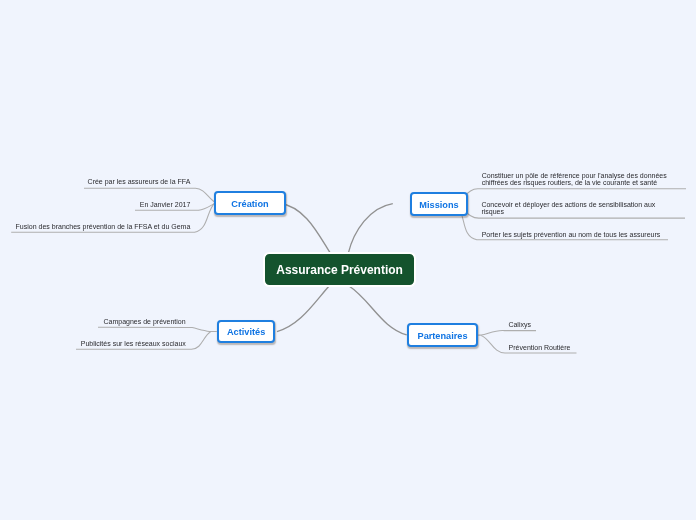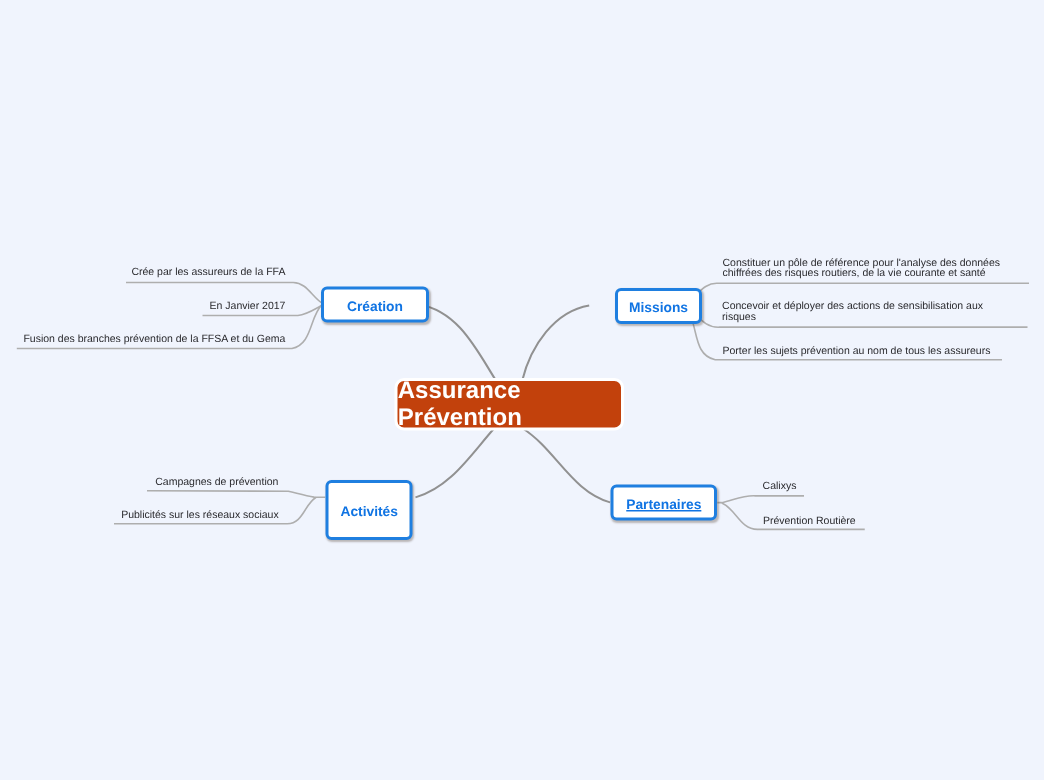--- a/index.html
+++ b/index.html
@@ -1,22 +1,22 @@
 <!DOCTYPE html>
 <html><head>
 <meta charset="utf-8">
 <style>
   html,body{margin:0;padding:0;}
   body{width:696px;height:520px;background:#f0f4fd;overflow:hidden;
        font-family:"Liberation Sans",sans-serif;-webkit-font-smoothing:antialiased;}
   #stage{position:relative;width:696px;height:520px;}
   svg.links{position:absolute;left:0;top:0;width:696px;height:520px;}
   .node{position:absolute;box-sizing:border-box;}
-  .root{background:#c2410c;border:2.4px solid #fff;border-radius:6.4px;color:#fff;font-weight:bold;
-        font-size:16px;display:flex;align-items:center;justify-content:center;}
+  .root{background:#14532d;border:2.4px solid #fff;border-radius:6.4px;color:#fff;font-weight:bold;
+        font-size:12px;display:flex;align-items:center;justify-content:center;}
   .topic{background:#fff;border:2.2px solid #1f7fe0;border-radius:4px;color:#1074e3;
          font-weight:bold;font-size:9.2px;display:flex;align-items:center;justify-content:center;padding-top:1.6px;
          box-shadow:0.8px 1.2px 1.3px rgba(70,52,36,.32);}
   .leaf{position:absolute;font-size:7px;color:#2a2a2e;line-height:7.3px;}
   .leaf.r{text-align:left;}
   .leaf.l{text-align:right;}
 </style>
 </head>
 <body>
 
@@ -39,22 +39,22 @@
       <path d="M76,349.2 L191.5,349.2 C202.1,349.1 203.0,336.1 210.6,331.7"></path>
       <path d="M536,330.6 L503.7,330.6 C495.8,330.0 488.7,333.5 481.2,335.1 L478.2,335.1"></path>
       <path d="M576.5,352.9 L504.9,352.9 C493.4,352.9 490.6,339.2 481.2,335.4"></path>
     </g>
   </svg>
 
   <div class="node root" style="left:263.2px;top:252.4px;width:152.8px;height:34.8px;">Assurance Prévention</div>
 
   <div class="node topic" style="left:214px;top:190.8px;width:72px;height:24.3px;">Création</div>
   <div class="node topic" style="left:392.9px;top:191.8px;width:58.2px;height:24px;margin-left:17px;">Missions</div>
-  <div class="node topic" style="left:217.1px;top:319.9px;width:58.1px;height:40px;">Activités</div>
-  <div class="node topic" style="left:406.9px;top:322.9px;width:71.3px;height:24.2px;text-decoration:underline;">Partenaires</div>
+  <div class="node topic" style="left:217.1px;top:319.9px;width:58.1px;height:23px;">Activités</div>
+  <div class="node topic" style="left:406.9px;top:322.9px;width:71.3px;height:24.2px;">Partenaires</div>
 
   <div class="leaf l" style="right:505.7px;top:177.9px;">Crée par les assureurs de la FFA</div>
   <div class="leaf l" style="right:505.7px;top:200.8px;">En Janvier 2017</div>
   <div class="leaf l" style="right:505.7px;top:222.9px;">Fusion des branches prévention de la FFSA et du Gema</div>
 
   <div class="leaf r" style="left:481.7px;top:171.8px;width:190px;">Constituer un pôle de référence pour l'analyse des données chiffrées des risques routiers, de la vie courante et santé</div>
   <div class="leaf r" style="left:481.4px;top:200.7px;width:180px;">Concevoir et déployer des actions de sensibilisation aux risques</div>
   <div class="leaf r" style="left:481.7px;top:231.1px;width:200px;">Porter les sujets prévention au nom de tous les assureurs</div>
 
   <div class="leaf l" style="right:510.4px;top:318.1px;">Campagnes de prévention</div>

